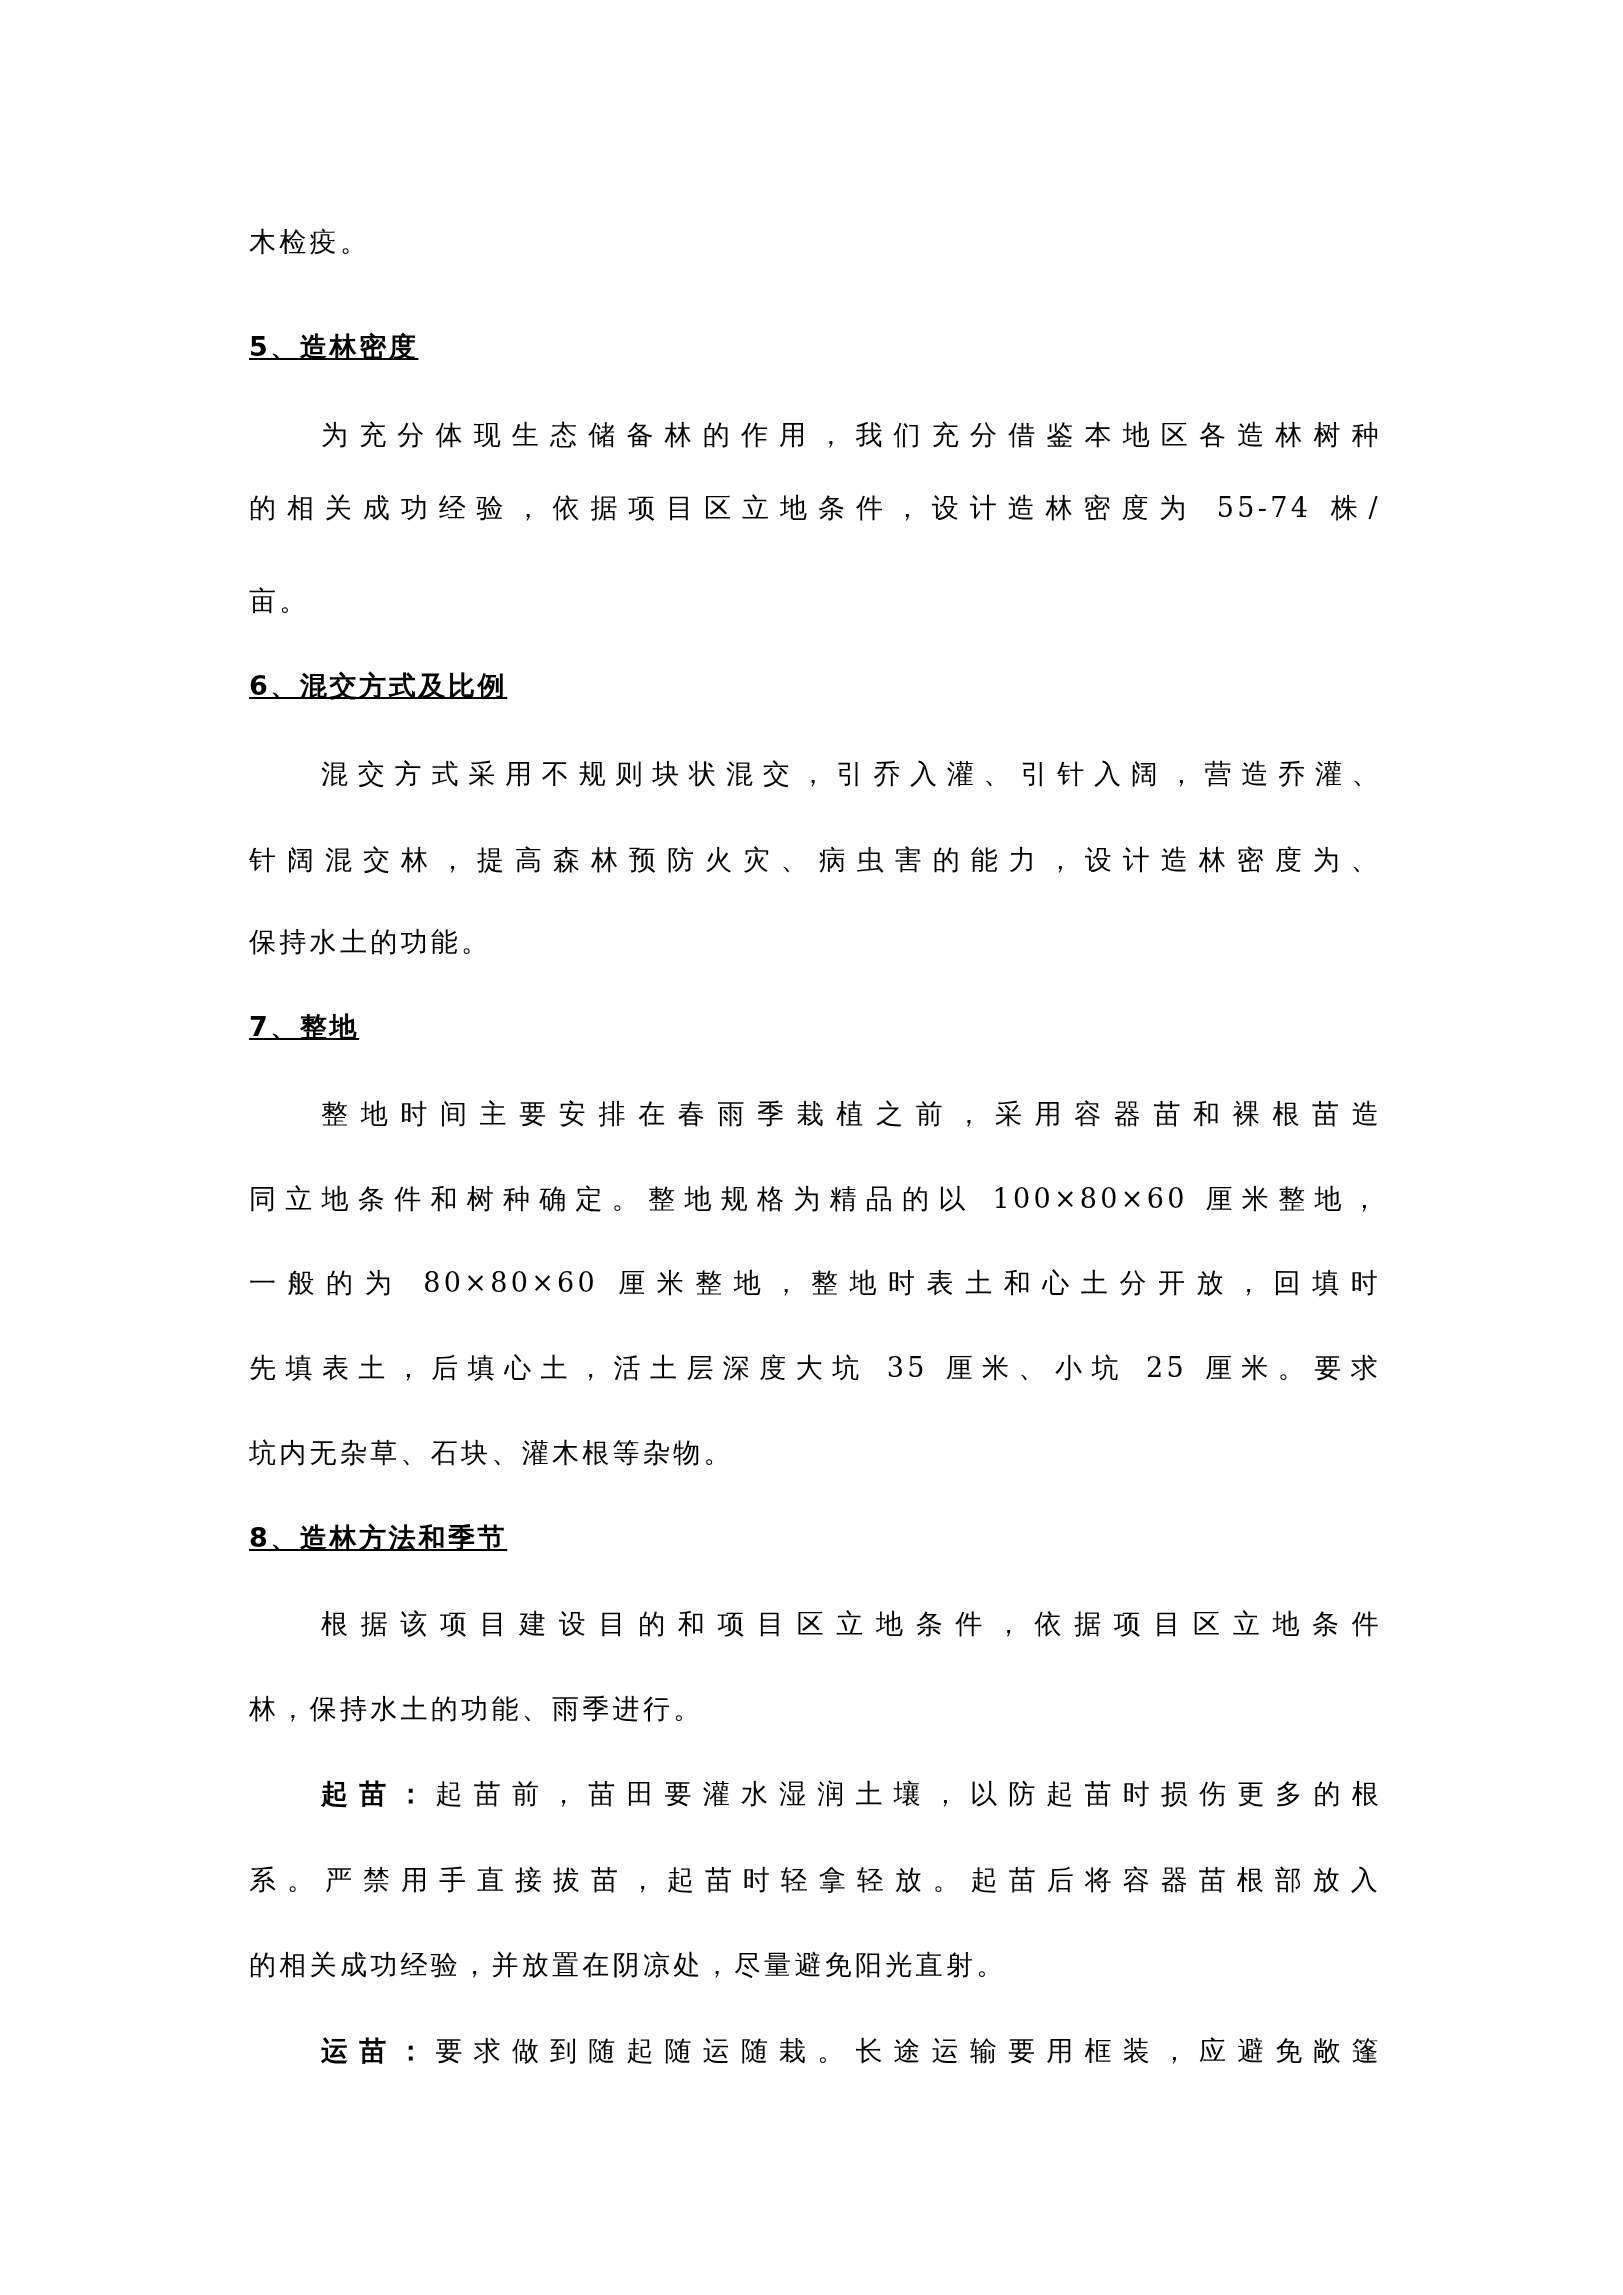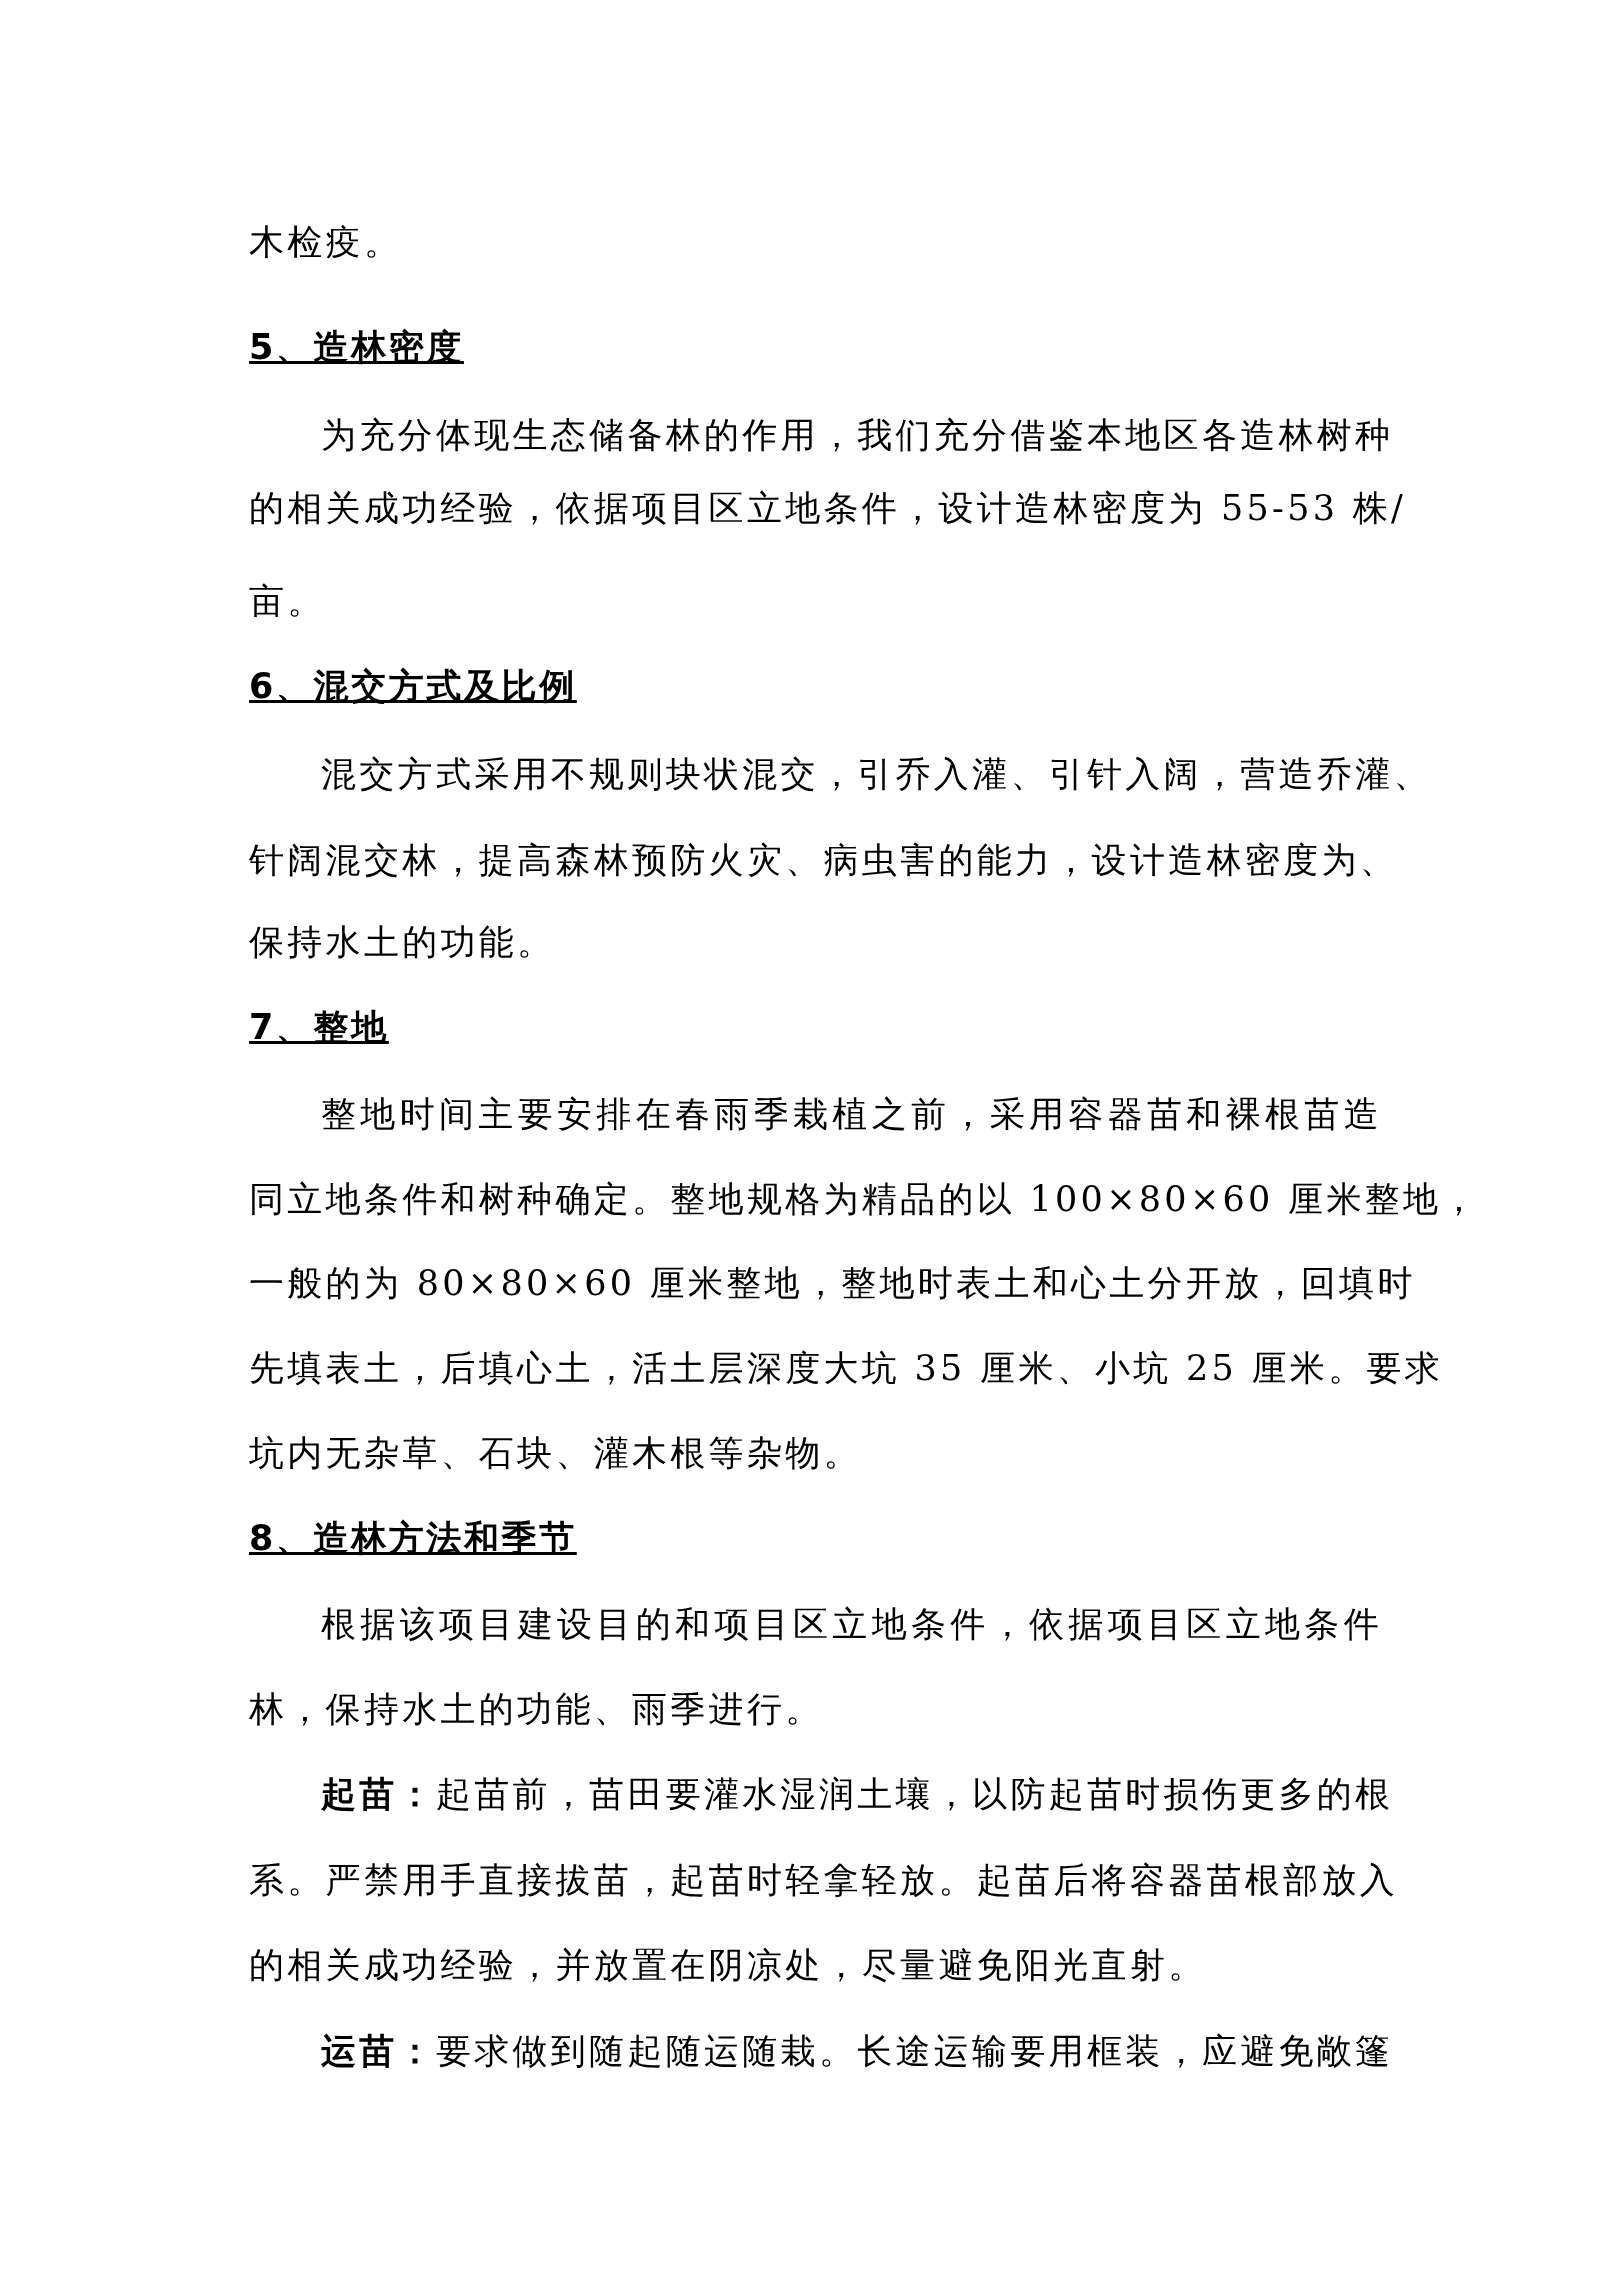--- a/index.html
+++ b/index.html
@@ -12,21 +12,21 @@
       height: 2295px;
       position: relative;
       overflow: hidden;
       font-family: "DejaVu Serif", "Liberation Serif", serif;
       color: #000000;
     }
     .line {
       position: absolute;
       left: 249px;
       width: 1132px;
-      font-size: 35px;
+      font-size: 27px;
       line-height: 42px;
       white-space: nowrap;
       letter-spacing: 3.3px;
       font-weight: normal;
     }
     .indent {
       left: 321px;
       width: 1061px;
     }
     .heading {
@@ -47,21 +47,21 @@
 </head>
 <body>
 
 <div>
 
   <div class="line" style="top:221px">木检疫。</div>
 
   <div class="line heading" style="top:326px">5、造林密度</div>
 
   <div class="line indent justify" style="top:414px">为充分体现生态储备林的作用，我们充分借鉴本地区各造林树种</div>
-  <div class="line justify" style="top:487px">的相关成功经验，依据项目区立地条件，设计造林密度为 55-53 株/</div>
+  <div class="line justify" style="top:487px">的相关成功经验，依据项目区立地条件，设计造林密度为 55-74 株/</div>
   <div class="line" style="top:580px">亩。</div>
 
   <div class="line heading" style="top:665px">6、混交方式及比例</div>
 
   <div class="line indent justify" style="top:753px">混交方式采用不规则块状混交，引乔入灌、引针入阔，营造乔灌、</div>
   <div class="line justify" style="top:839px">针阔混交林，提高森林预防火灾、病虫害的能力，设计造林密度为、</div>
   <div class="line" style="top:921px">保持水土的功能。</div>
 
   <div class="line heading" style="top:1006px">7、整地</div>
 

